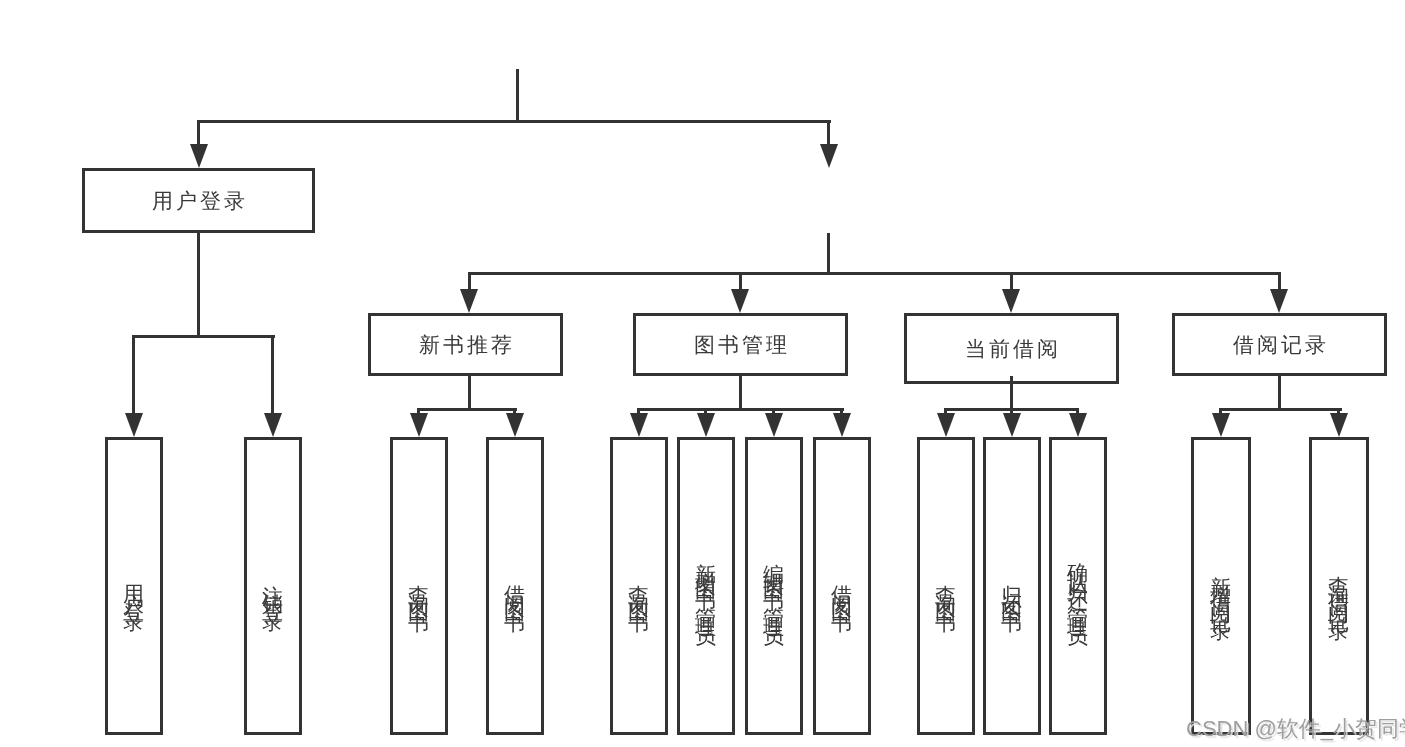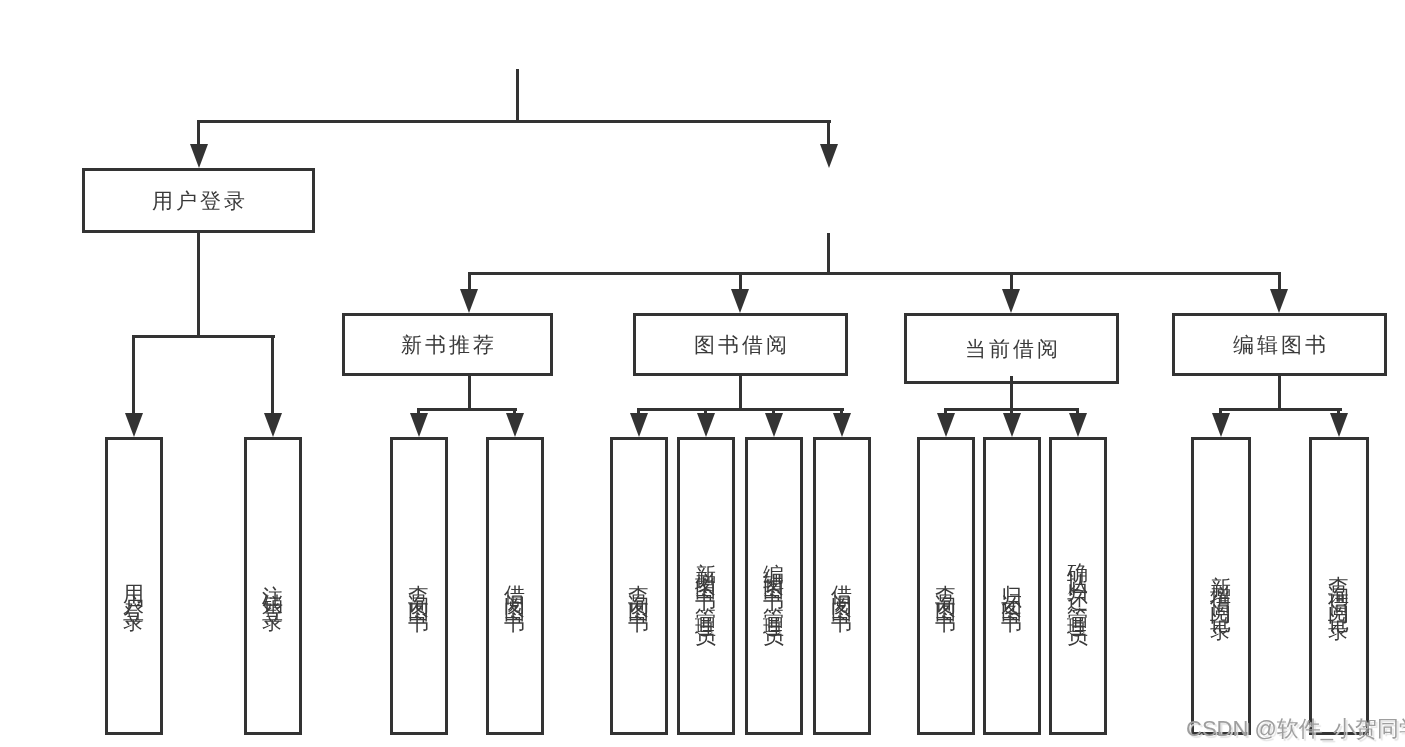--- a/index.html
+++ b/index.html
@@ -82,31 +82,31 @@
   <div class="line" style="left:468px;top:272px;width:813px;height:3px;"></div>
   <div class="line" style="left:468px;top:272px;width:3px;height:17px;"></div>
   <div class="arrow" style="left:460px;top:289px;"></div>
   <div class="line" style="left:739px;top:272px;width:3px;height:17px;"></div>
   <div class="arrow" style="left:731px;top:289px;"></div>
   <div class="line" style="left:1010px;top:272px;width:3px;height:17px;"></div>
   <div class="arrow" style="left:1002px;top:289px;"></div>
   <div class="line" style="left:1278px;top:272px;width:3px;height:17px;"></div>
   <div class="arrow" style="left:1270px;top:289px;"></div>
 
-  <div class="box hbox" style="left:342px;top:313px;width:211px;height:63px;">
+  <div class="box hbox" style="left:368px;top:313px;width:195px;height:63px;">
     <span>新书推荐</span>
   </div>
   <div class="box hbox" style="left:633px;top:313px;width:215px;height:63px;">
-    <span>图书借阅</span>
+    <span>图书管理</span>
   </div>
   <div class="box hbox" style="left:904px;top:313px;width:215px;height:71px;">
     <span>当前借阅</span>
   </div>
   <div class="box hbox" style="left:1172px;top:313px;width:215px;height:63px;">
-    <span>编辑图书</span>
+    <span>借阅记录</span>
   </div>
 
   <div class="line" style="left:468px;top:376px;width:3px;height:32px;"></div>
   <div class="line" style="left:417px;top:408px;width:100px;height:3px;"></div>
   <div class="line" style="left:417px;top:408px;width:3px;height:5px;"></div>
   <div class="arrow" style="left:410px;top:413px;"></div>
   <div class="line" style="left:513px;top:408px;width:3px;height:5px;"></div>
   <div class="arrow" style="left:506px;top:413px;"></div>
 
   <div class="line" style="left:739px;top:376px;width:3px;height:32px;"></div>

